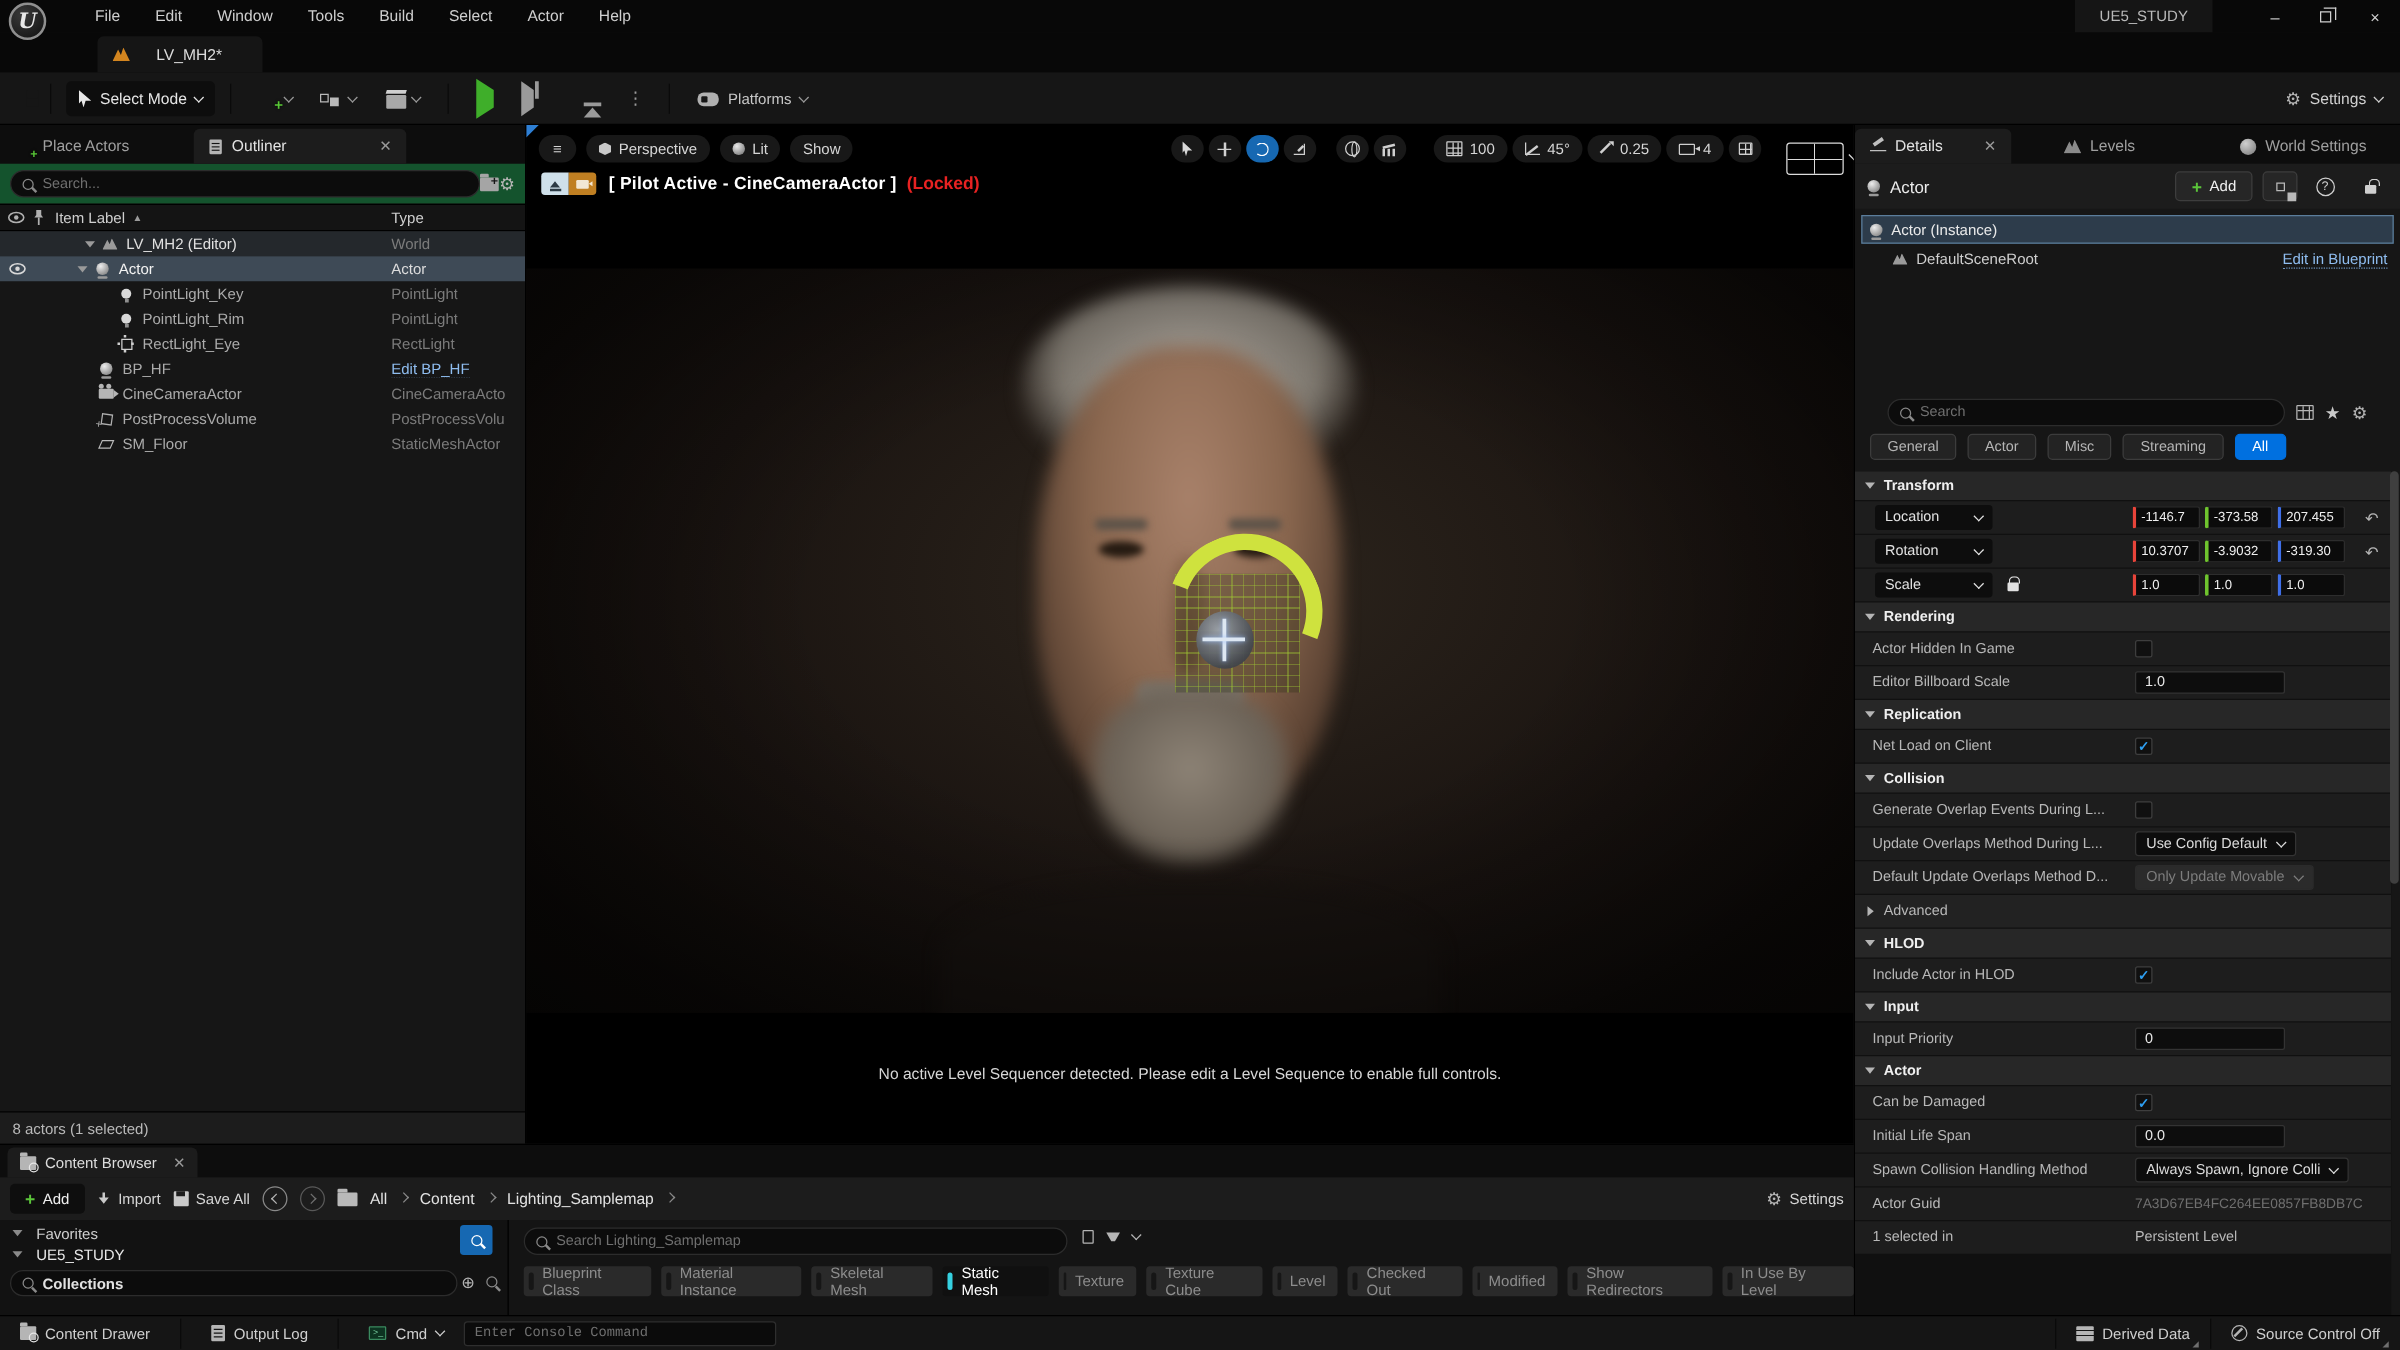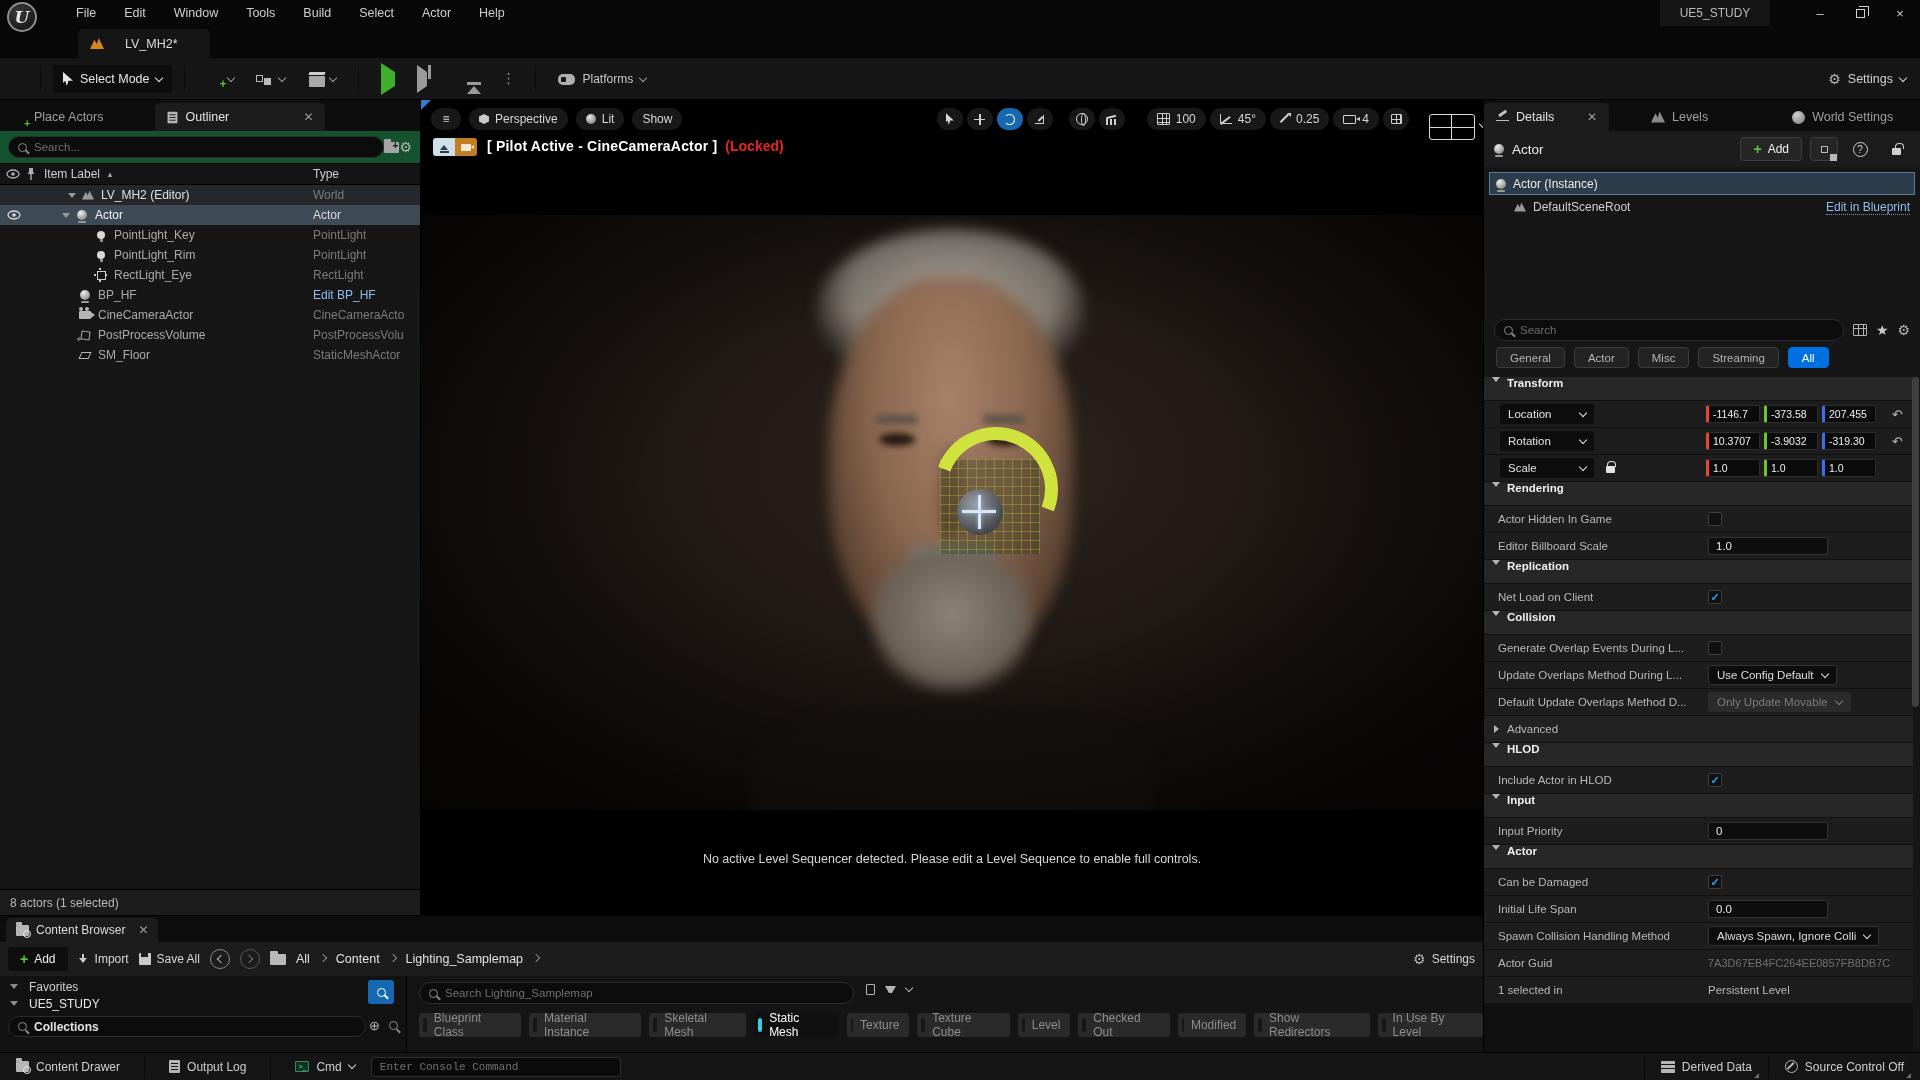--- a/index.html
+++ b/index.html
@@ -165,28 +165,28 @@
   .det-title{color:#ececec;font-size:13.5px}
   .add-btn{margin-left:auto;height:24px;background:#262626;border:1px solid #3d3d3d;border-radius:4px;display:flex;align-items:center;gap:6px;padding:0 12px;color:#f0f0f0}
   .plus-green{color:#5bc53a;font-weight:bold;font-size:14px}
   .sq-btn{height:24px;width:28px;background:#262626;border:1px solid #3d3d3d;border-radius:4px;display:flex;align-items:center;justify-content:center;color:#cfcfcf}
   .qmark{width:15px;height:15px;border:1.4px solid #cfcfcf;border-radius:50%;display:flex;align-items:center;justify-content:center;font-size:10px}
   .lock-open{width:9px;height:7px;background:#cfcfcf;border-radius:1px;position:relative;margin-top:4px}
   .lock-open::before{content:'';position:absolute;top:-5px;left:3px;width:7px;height:5px;border:1.5px solid #cfcfcf;border-bottom:none;border-radius:4px 4px 0 0}
   .inst-row{margin:5px 5px 0 5px;height:23px;background:#2d3c4b;border:1px solid #5b7d9b;display:flex;align-items:center;gap:7px;padding:0 6px;color:#eaeaea}
   .root-row{height:24px;display:flex;align-items:center;gap:7px;padding:0 10px 0 30px;color:#cfcfcf;position:relative}
   .root-row .blue-link{position:absolute;right:10px}
-  .det-search{position:absolute;left:0;top:215px;width:100%;height:30px;display:flex;align-items:center;gap:9px;padding:0 10px}
+  .det-search{position:absolute;left:0;top:215px;width:100%;height:30px;display:flex;align-items:center;gap:9px;padding:0 26px}
   .tbl-ic{width:14px;height:12px;border:1.2px solid #b5b5b5;border-radius:1px;background:linear-gradient(#b5b5b5,#b5b5b5) 0 3px/14px 1px no-repeat,linear-gradient(90deg,#b5b5b5,#b5b5b5) 4.5px 0/1px 12px no-repeat,linear-gradient(90deg,#b5b5b5,#b5b5b5) 9px 0/1px 12px no-repeat}
   .star{color:#c9c9c9;font-size:14px}
   .cats{position:absolute;left:0;top:247px;width:100%;display:flex;gap:9px;padding:0 12px}
   .catpill{height:21px;border:1px solid #3c3c3c;background:#232323;border-radius:4px;display:flex;align-items:center;padding:0 13px;color:#b5b5b5;font-size:11.5px}
   .catpill.on{background:#0070e0;border-color:#0070e0;color:#fff}
   #props{position:absolute;left:0;top:277px;width:429px;bottom:0;overflow:hidden;background:#101010}
-  .sect{height:23px;background:#272727;display:flex;gap:7px;padding:0 8px;color:#efefef;font-weight:bold;font-size:11.5px;margin-bottom:1px}
+  .sect{height:23px;background:#272727;display:flex;align-items:center;gap:7px;padding:0 8px;color:#efefef;font-weight:bold;font-size:11.5px;margin-bottom:1px}
   .sect .caret{border-top-color:#b5b5b5;margin:0}
   .prow{height:26px;background:#1d1d1d;margin-bottom:1px;position:relative;display:flex;align-items:center;color:#b8b8b8;font-size:11.5px}
   .prow .plbl{padding-left:14px;white-space:nowrap;overflow:hidden;max-width:215px}
   .pval{position:absolute;left:224px;display:flex;align-items:center;gap:4px}
   .cb{width:14px;height:14px;background:#101010;border:1px solid #3e3e3e;border-radius:2px;display:flex;align-items:center;justify-content:center;color:transparent;font-size:11px;font-weight:bold}
   .cb.on{color:#2e9ef0}
   .tfield{width:120px;height:18px;background:#0d0d0d;border:1px solid #333;border-radius:2px;display:flex;align-items:center;padding:0 7px;color:#e8e8e8}
   .dd{height:20px;background:#0d0d0d;border:1px solid #333;border-radius:3px;display:flex;align-items:center;padding:0 8px;color:#dcdcdc;gap:8px}
   .dd.disabled{background:#2b2b2b;color:#7d7d7d;border-color:#2b2b2b}
   .tlabel-dd{position:absolute;left:16px;width:94px;height:20px;background:#0d0d0d;border-radius:3px;display:flex;align-items:center;padding:0 8px;color:#e2e2e2;justify-content:space-between}

